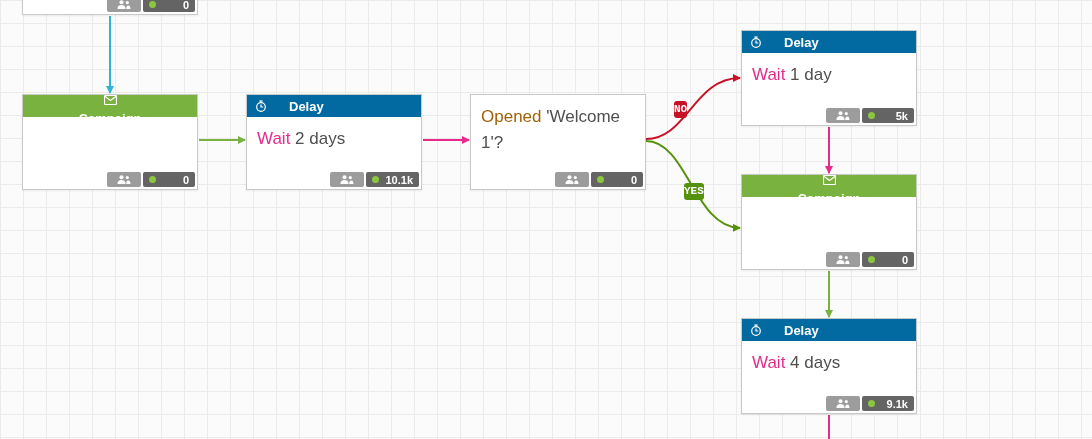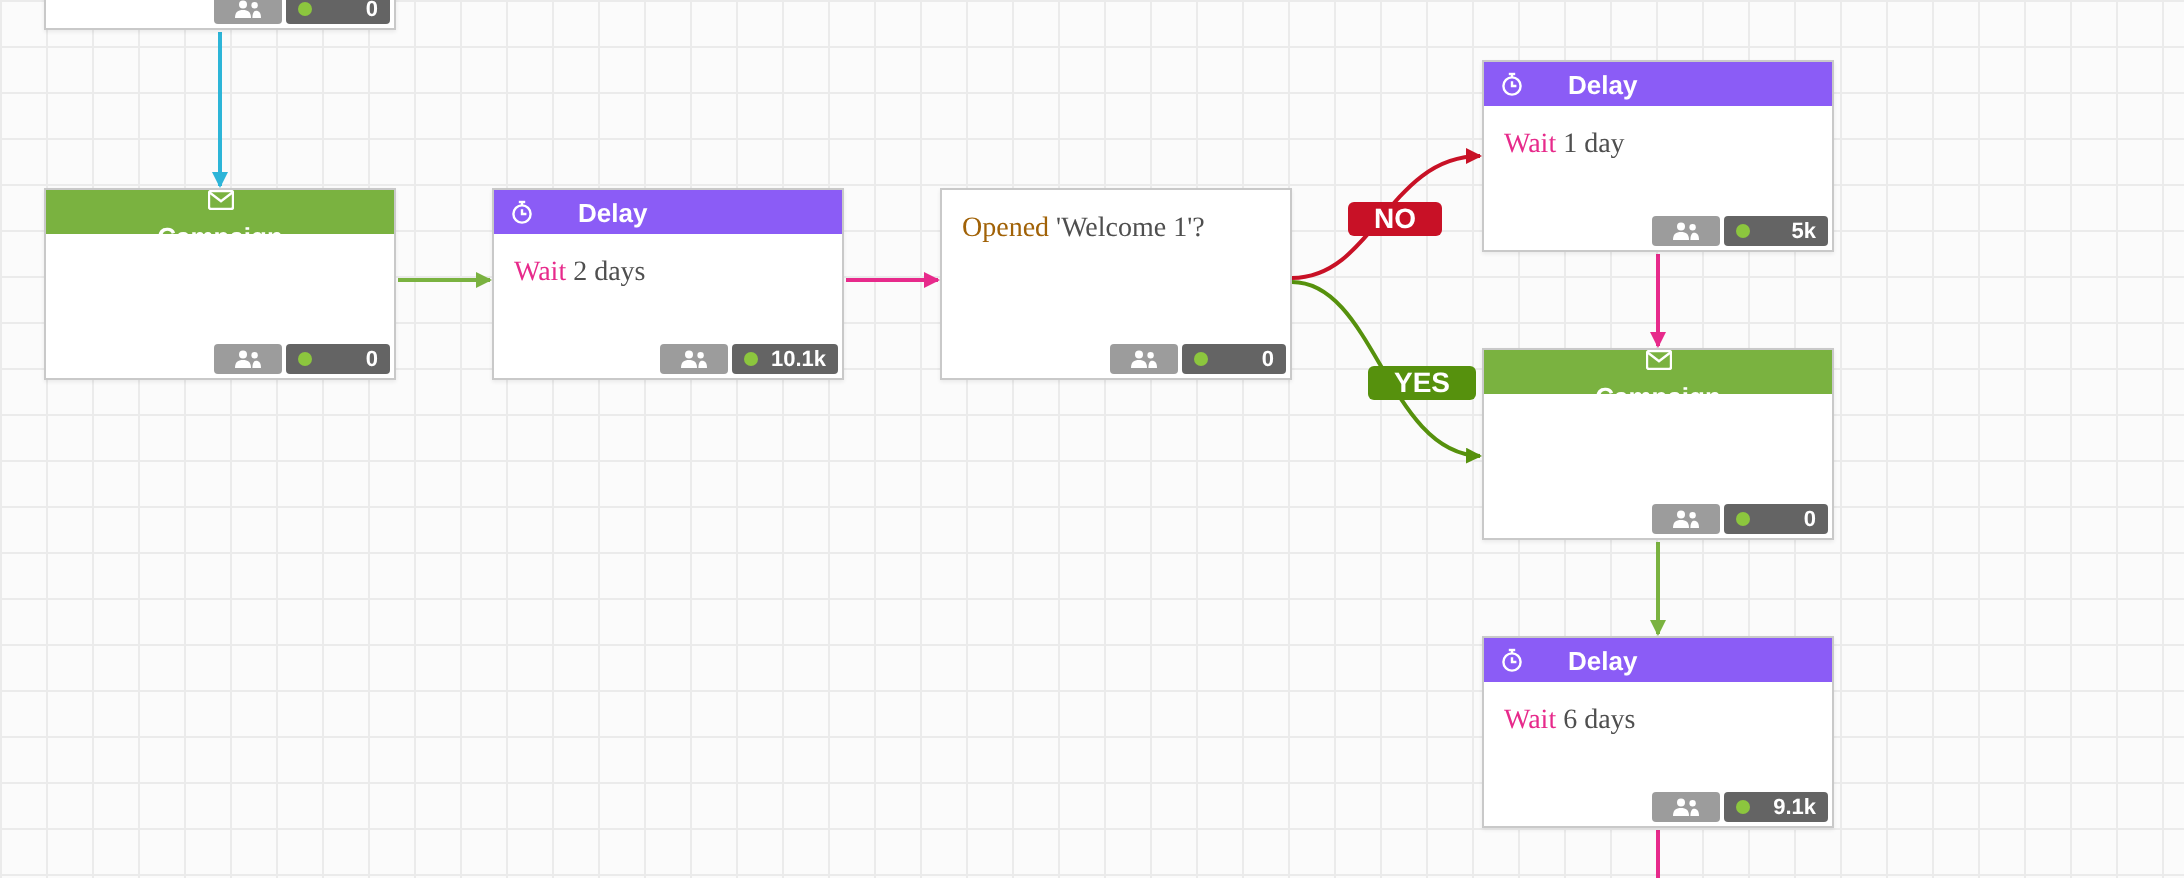--- a/index.html
+++ b/index.html
@@ -34,29 +34,28 @@
     display: flex;
     align-items: center;
     gap: 6px;
     padding: 0 8px;
     color: #ffffff;
     font-size: 13px;
     font-weight: bold;
     white-space: nowrap;
   }
   .node.campaign .node-header { background: #7ab240; flex-direction: column; }
-  .node.delay    .node-header { background: #8b5cf6; gap: 22px; }
+  .node.delay    .node-header { background: #0369a1; gap: 22px; }
   .node.decision .node-header { background: #4a10d2; }
 
   .node-body {
     padding: 9px 10px 0 10px;
-    font-size: 14px;
+    font-size: 17px;
     color: #4f4f4f;
     line-height: 1.5;
-    font-family: Liberation Serif, serif;
   }
   .node.campaign .action { color: #7ab240; }
   .node.delay    .action { color: #e72a8b; }
   .node.decision .action { color: #a16207; }
 
   .node-footer {
     position: absolute;
     right: 2px;
     bottom: 2px;
     display: flex;
@@ -78,25 +77,26 @@
     padding: 0 6px 0 6px;
     min-width: 52px;
     justify-content: space-between;
     gap: 6px;
   }
   .dot { width: 7px; height: 7px; border-radius: 50%; background: #8cc63e; flex: 0 0 auto; }
 
   .branch-label {
     position: absolute;
     color: #ffffff;
-    font-size: 14px;
+    font-size: 11px;
     font-weight: bold;
-    padding: 2px 13px;
+    padding: 2px 0;
     border-radius: 3px;
     line-height: 13px;
+    font-family: Liberation Mono, monospace;
   }
   .branch-no  { background: #c81126; left: 674px; top: 101px; }
   .branch-yes { background: #56910d; left: 672px; top: 183px; margin-left: 12px; }
 
   .hicon, .picon { display: inline-flex; align-items: center; }
 </style>
 </head>
 <body>
 
 <div class="canvas">
@@ -302,21 +302,21 @@
             <circle cx="6" cy="7" r="4.3" fill="none" stroke="#fff" stroke-width="1.2"></circle>
             <path d="M6,4.6 L6,7 L8.2,7" fill="none" stroke="#fff" stroke-width="1.2"></path>
             <path d="M4.4,1 L7.6,1" stroke="#fff" stroke-width="1.2"></path>
             <path d="M6,1 L6,2.6" stroke="#fff" stroke-width="1.2"></path>
           </svg>
       </span>
       <span>Delay</span>
     </div>
     <div class="node-body">
       <span class="action">Wait</span>
-      <span>6 days</span>
+      <span>4 days</span>
     </div>
     <div class="node-footer">
       <span class="badge people-badge">
         <span class="picon">
           <svg width="14" height="9" viewBox="0 0 14 9">
               <circle cx="4.5" cy="2.2" r="2" fill="#fff"></circle>
               <path d="M0.5,9 C0.5,6 2,5 4.5,5 C7,5 8.5,6 8.5,9 Z" fill="#fff"></path>
               <circle cx="10.3" cy="2.6" r="1.6" fill="#fff"></circle>
               <path d="M9.2,9 C9.2,6.3 10.2,5.4 11,5.4 C12.6,5.4 13.5,6.5 13.5,9 Z" fill="#fff"></path>
             </svg>

